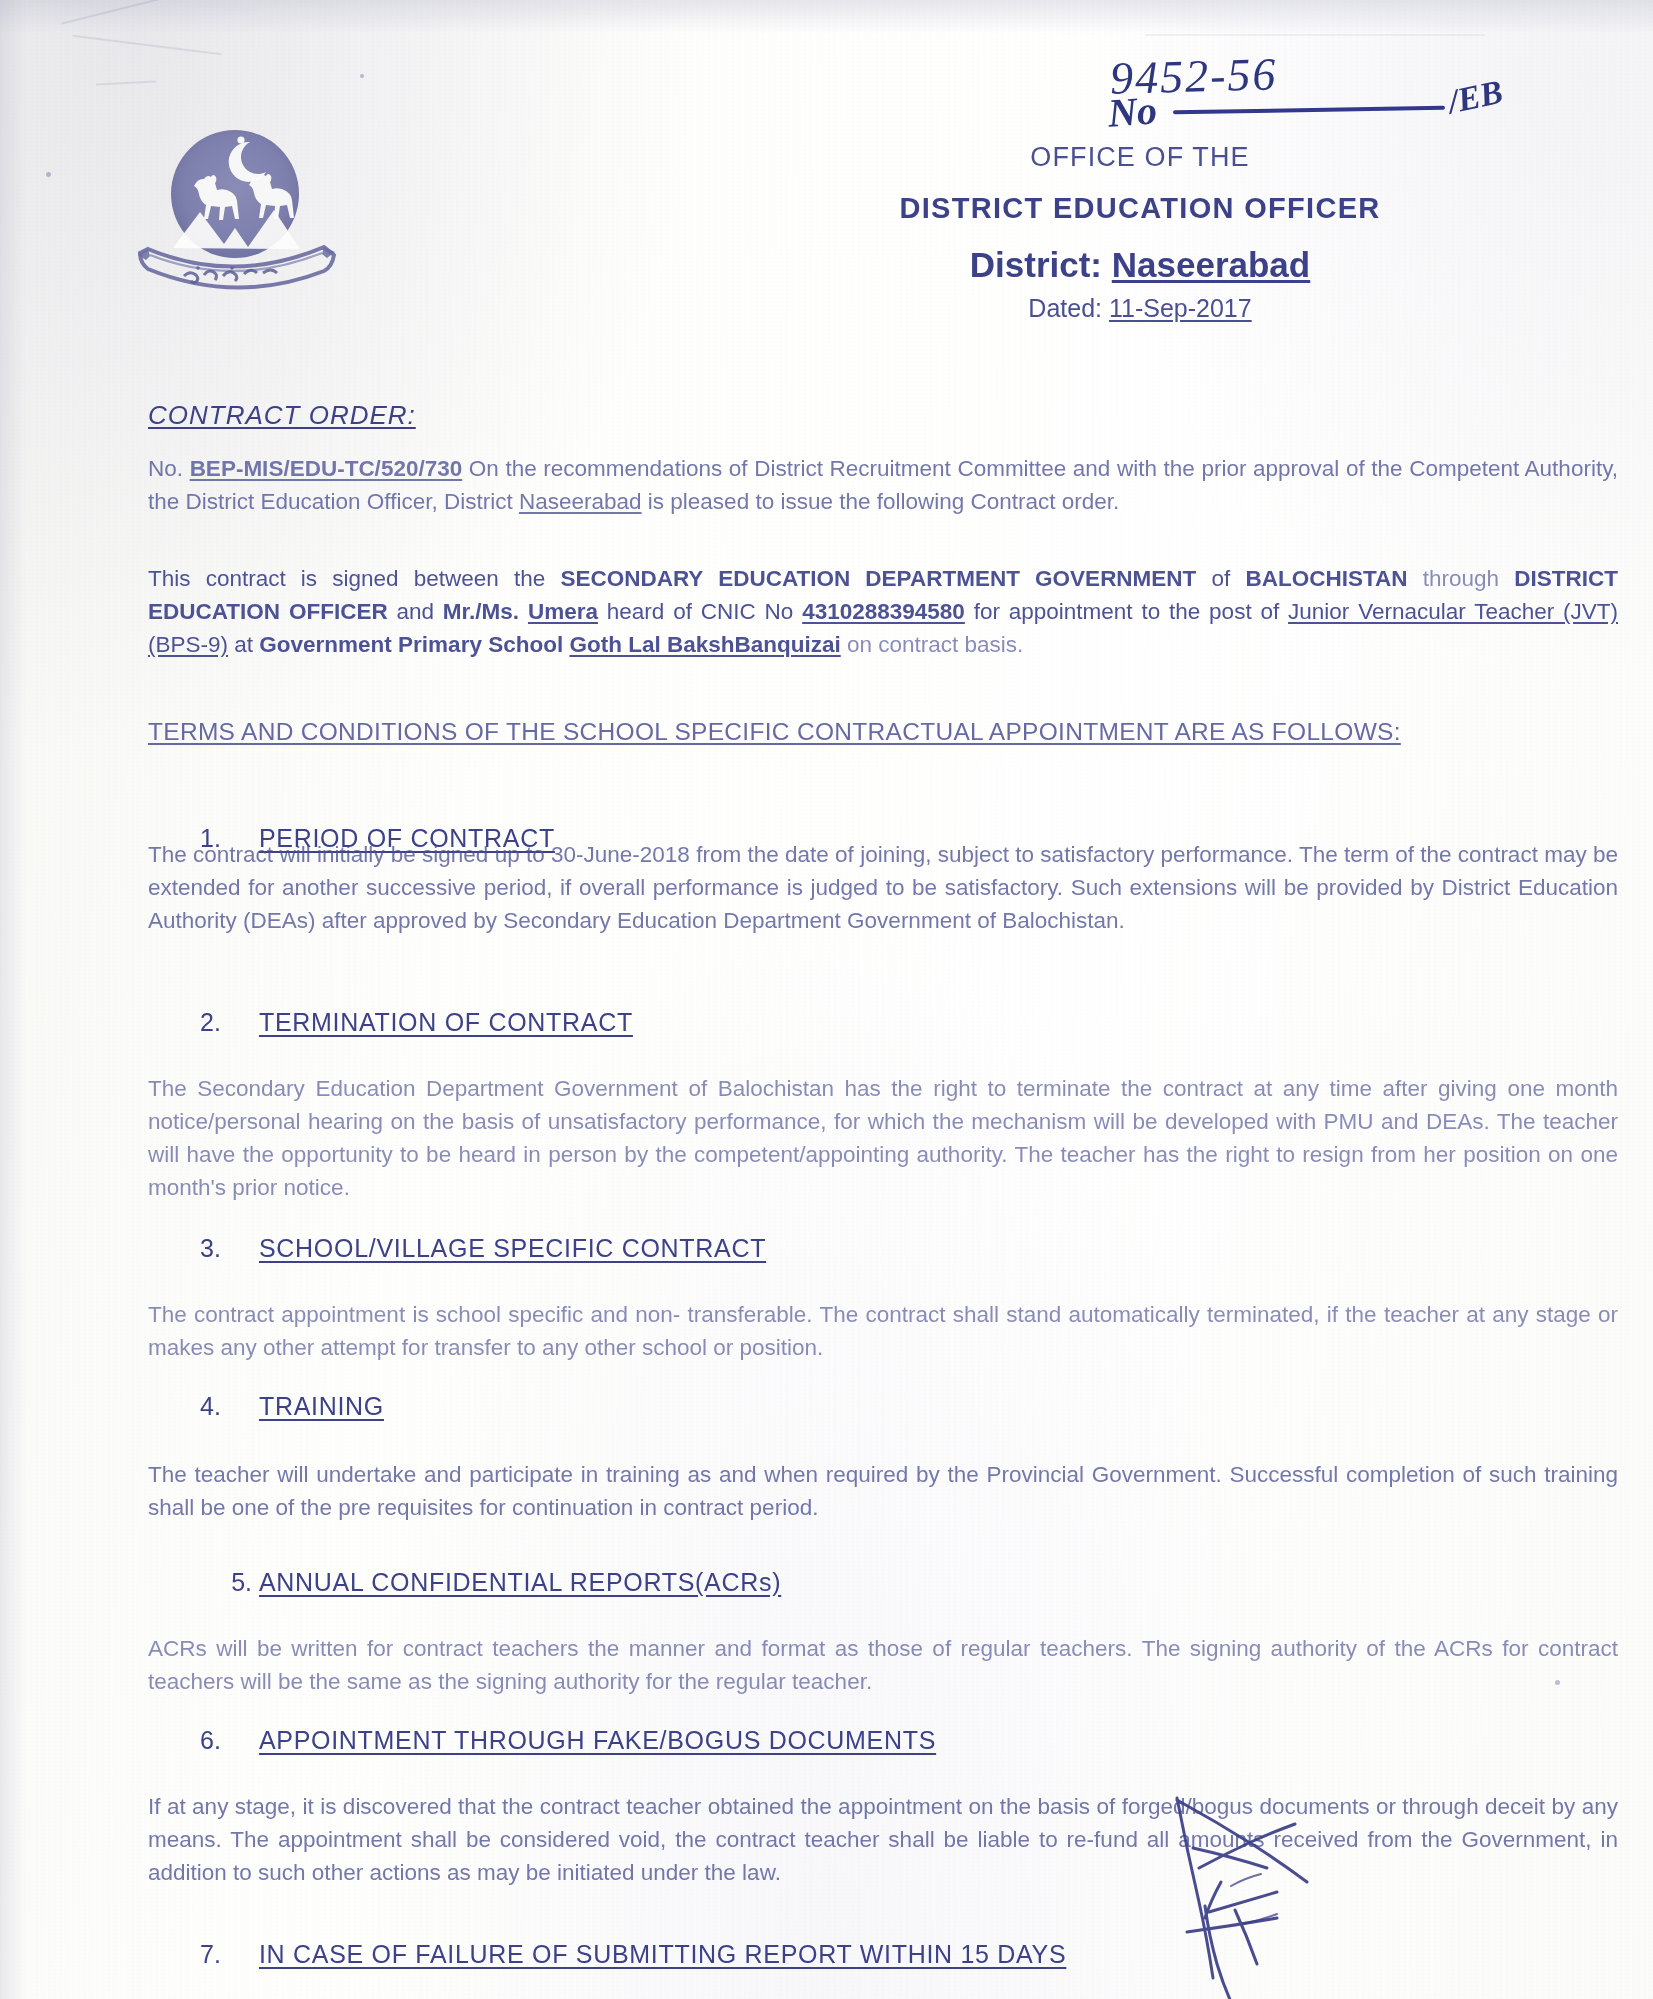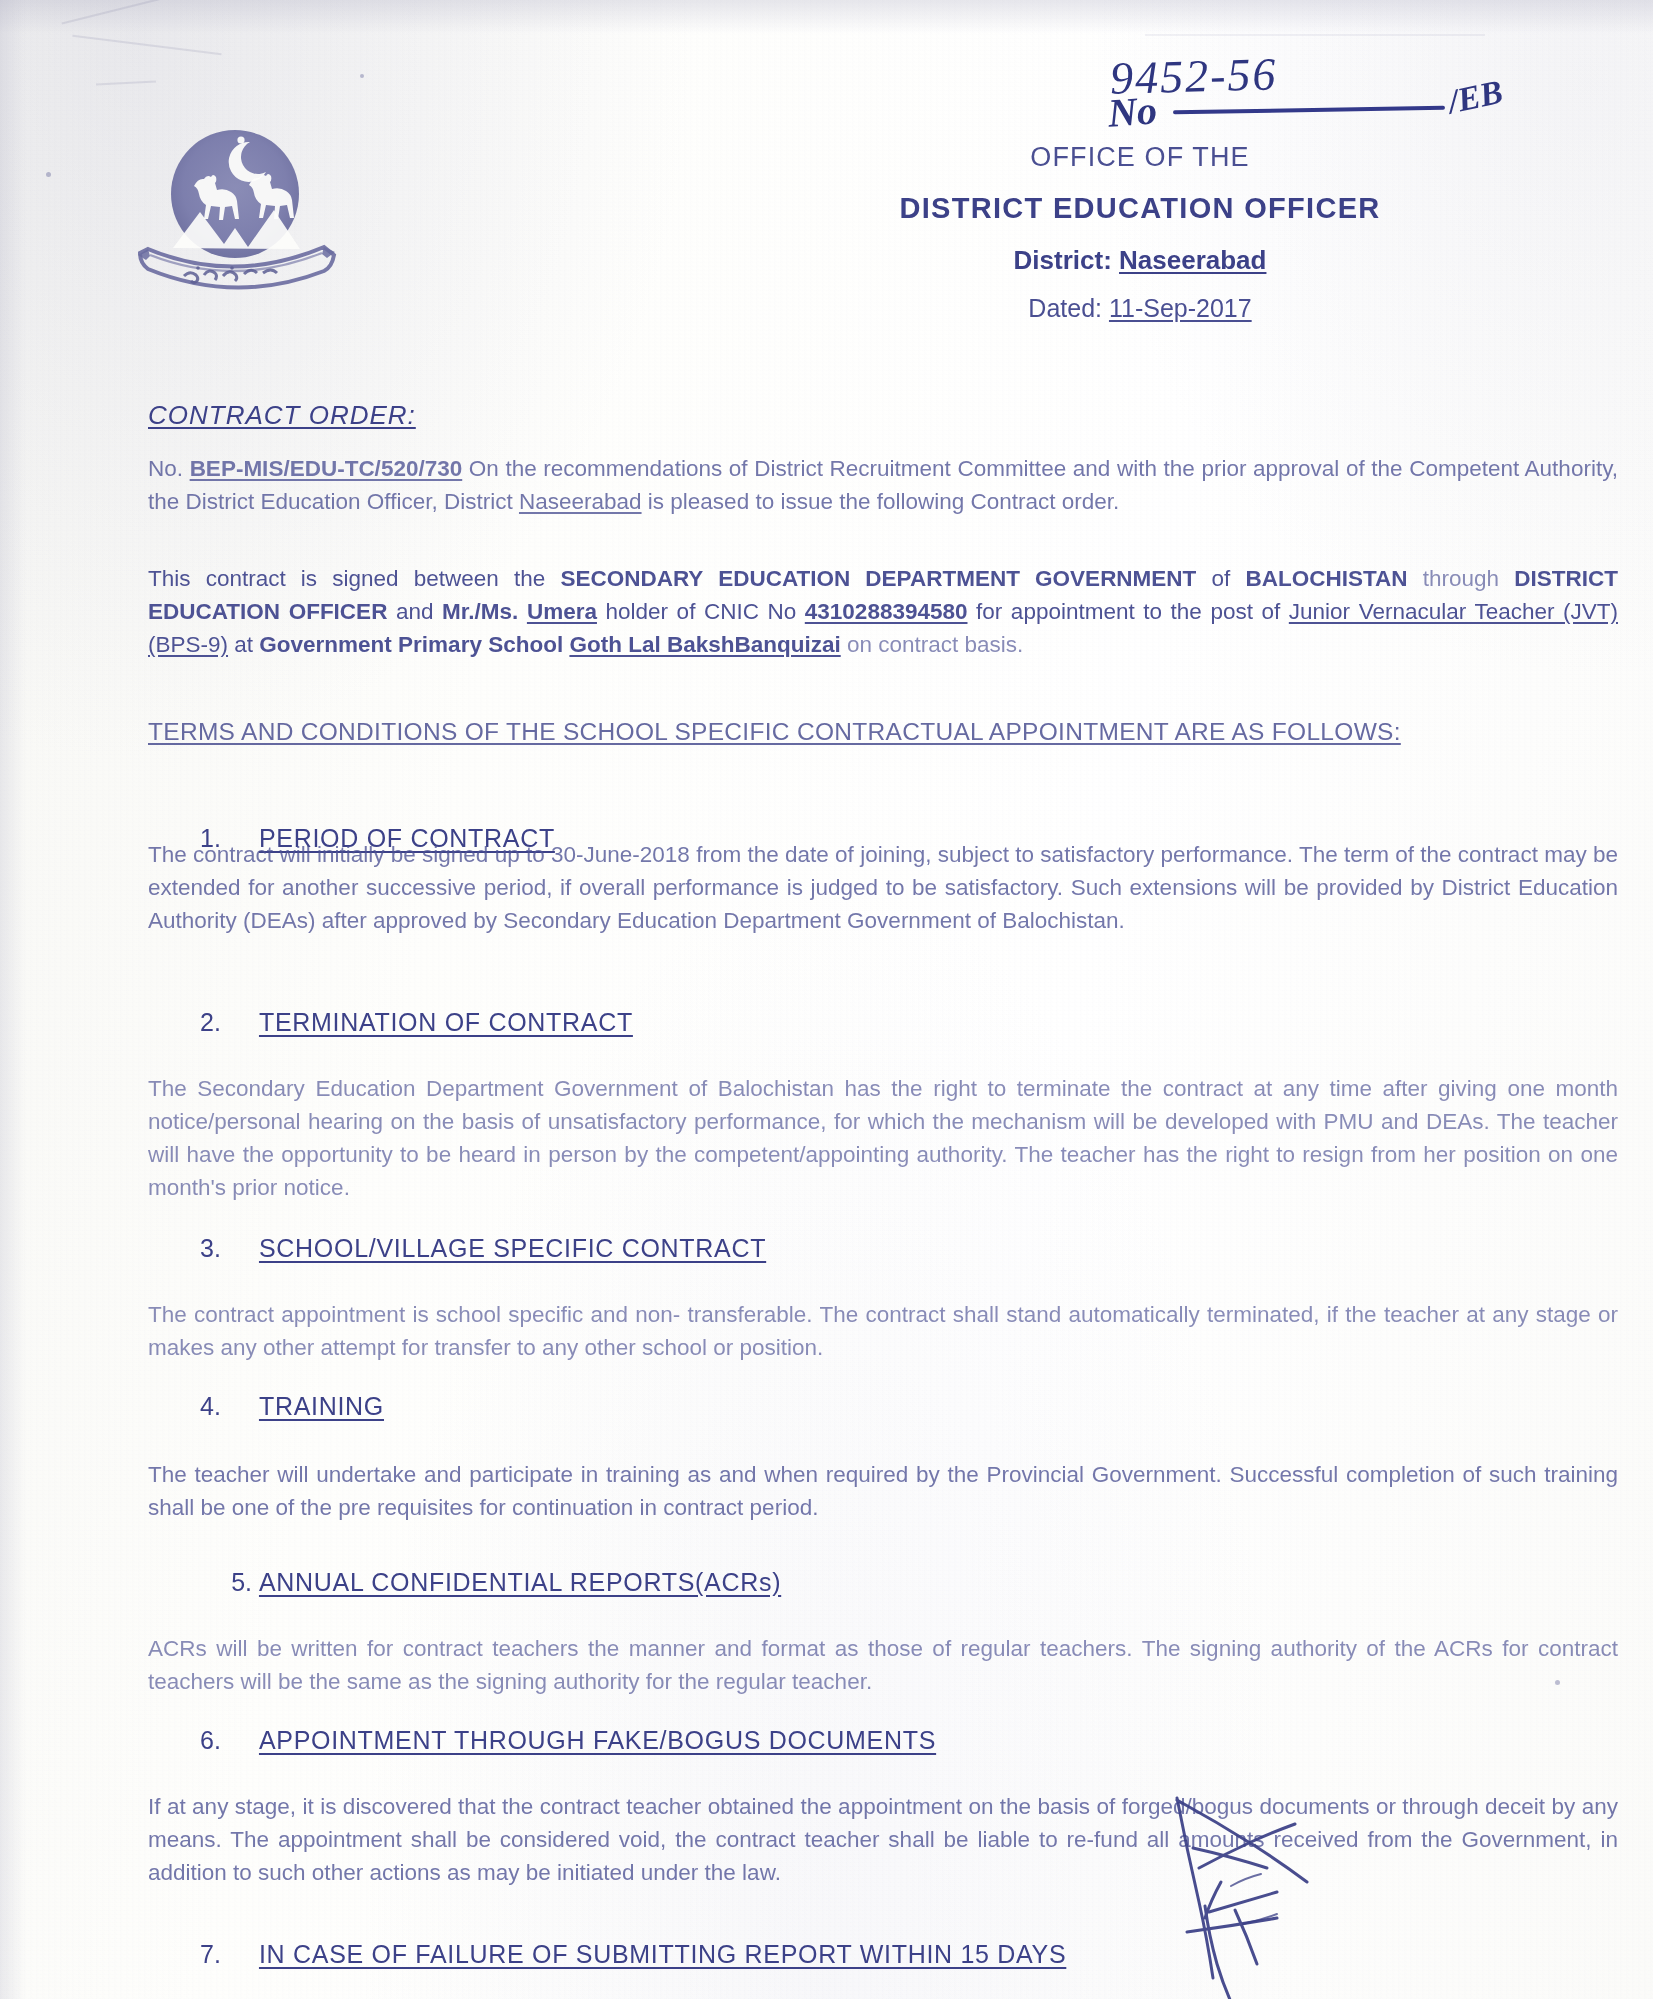--- a/index.html
+++ b/index.html
@@ -96,21 +96,21 @@
 
   .hdr-line {
     position:absolute;
     text-align:center;
     width: 760px;
     left: 760px;
     white-space: nowrap;
   }
   .hdr-office   { top:142px;  font-size:27px; letter-spacing:1.1px; color:#4a4f92; }
   .hdr-title    { top:192px;  font-size:29px; letter-spacing:1.3px; font-weight:bold; color:#3c4188; }
-  .hdr-district { top:245px;  font-size:26px; font-weight:bold; color:#3c4188; }
+  .hdr-district { top:245px;  font-size:35px; font-weight:bold; color:#3c4188; }
   .hdr-dated    { top:294px;  font-size:25px; color:#4a4f92; }
 
   
   .sec-title {
     position:absolute;
     font-size: 25px;
     letter-spacing: .6px;
     color:#3c4188;
     white-space:nowrap;
   }
@@ -237,21 +237,21 @@
   <div class="para" style="top:562px;">
     <span>This contract is signed between the</span>
     <span class="b">SECONDARY EDUCATION DEPARTMENT GOVERNMENT</span>
     <span>of</span>
     <span class="b">BALOCHISTAN</span>
     <span class="faded-2">through</span>
     <span class="b">DISTRICT EDUCATION OFFICER</span>
     <span>and</span>
     <span class="b">Mr./Ms.</span>
     <span class="u b">Umera</span>
-    <span>holder of CNIC No</span>
+    <span>heard of CNIC No</span>
     <span class="u b">4310288394580</span>
     <span>for appointment to the post of</span>
     <span class="u">Junior Vernacular Teacher (JVT) (BPS-9)</span>
     <span>at</span>
     <span class="b">Government Primary School</span>
     <span class="u b">Goth Lal BakshBanquizai</span>
     <span class="faded-2">on contract basis.</span>
   </div>
 
   <div class="sec-title u faded-1" style="left:148px; top:718px; font-size:24.5px; letter-spacing:.3px;">TERMS AND CONDITIONS OF THE SCHOOL SPECIFIC CONTRACTUAL APPOINTMENT ARE AS FOLLOWS:</div>

